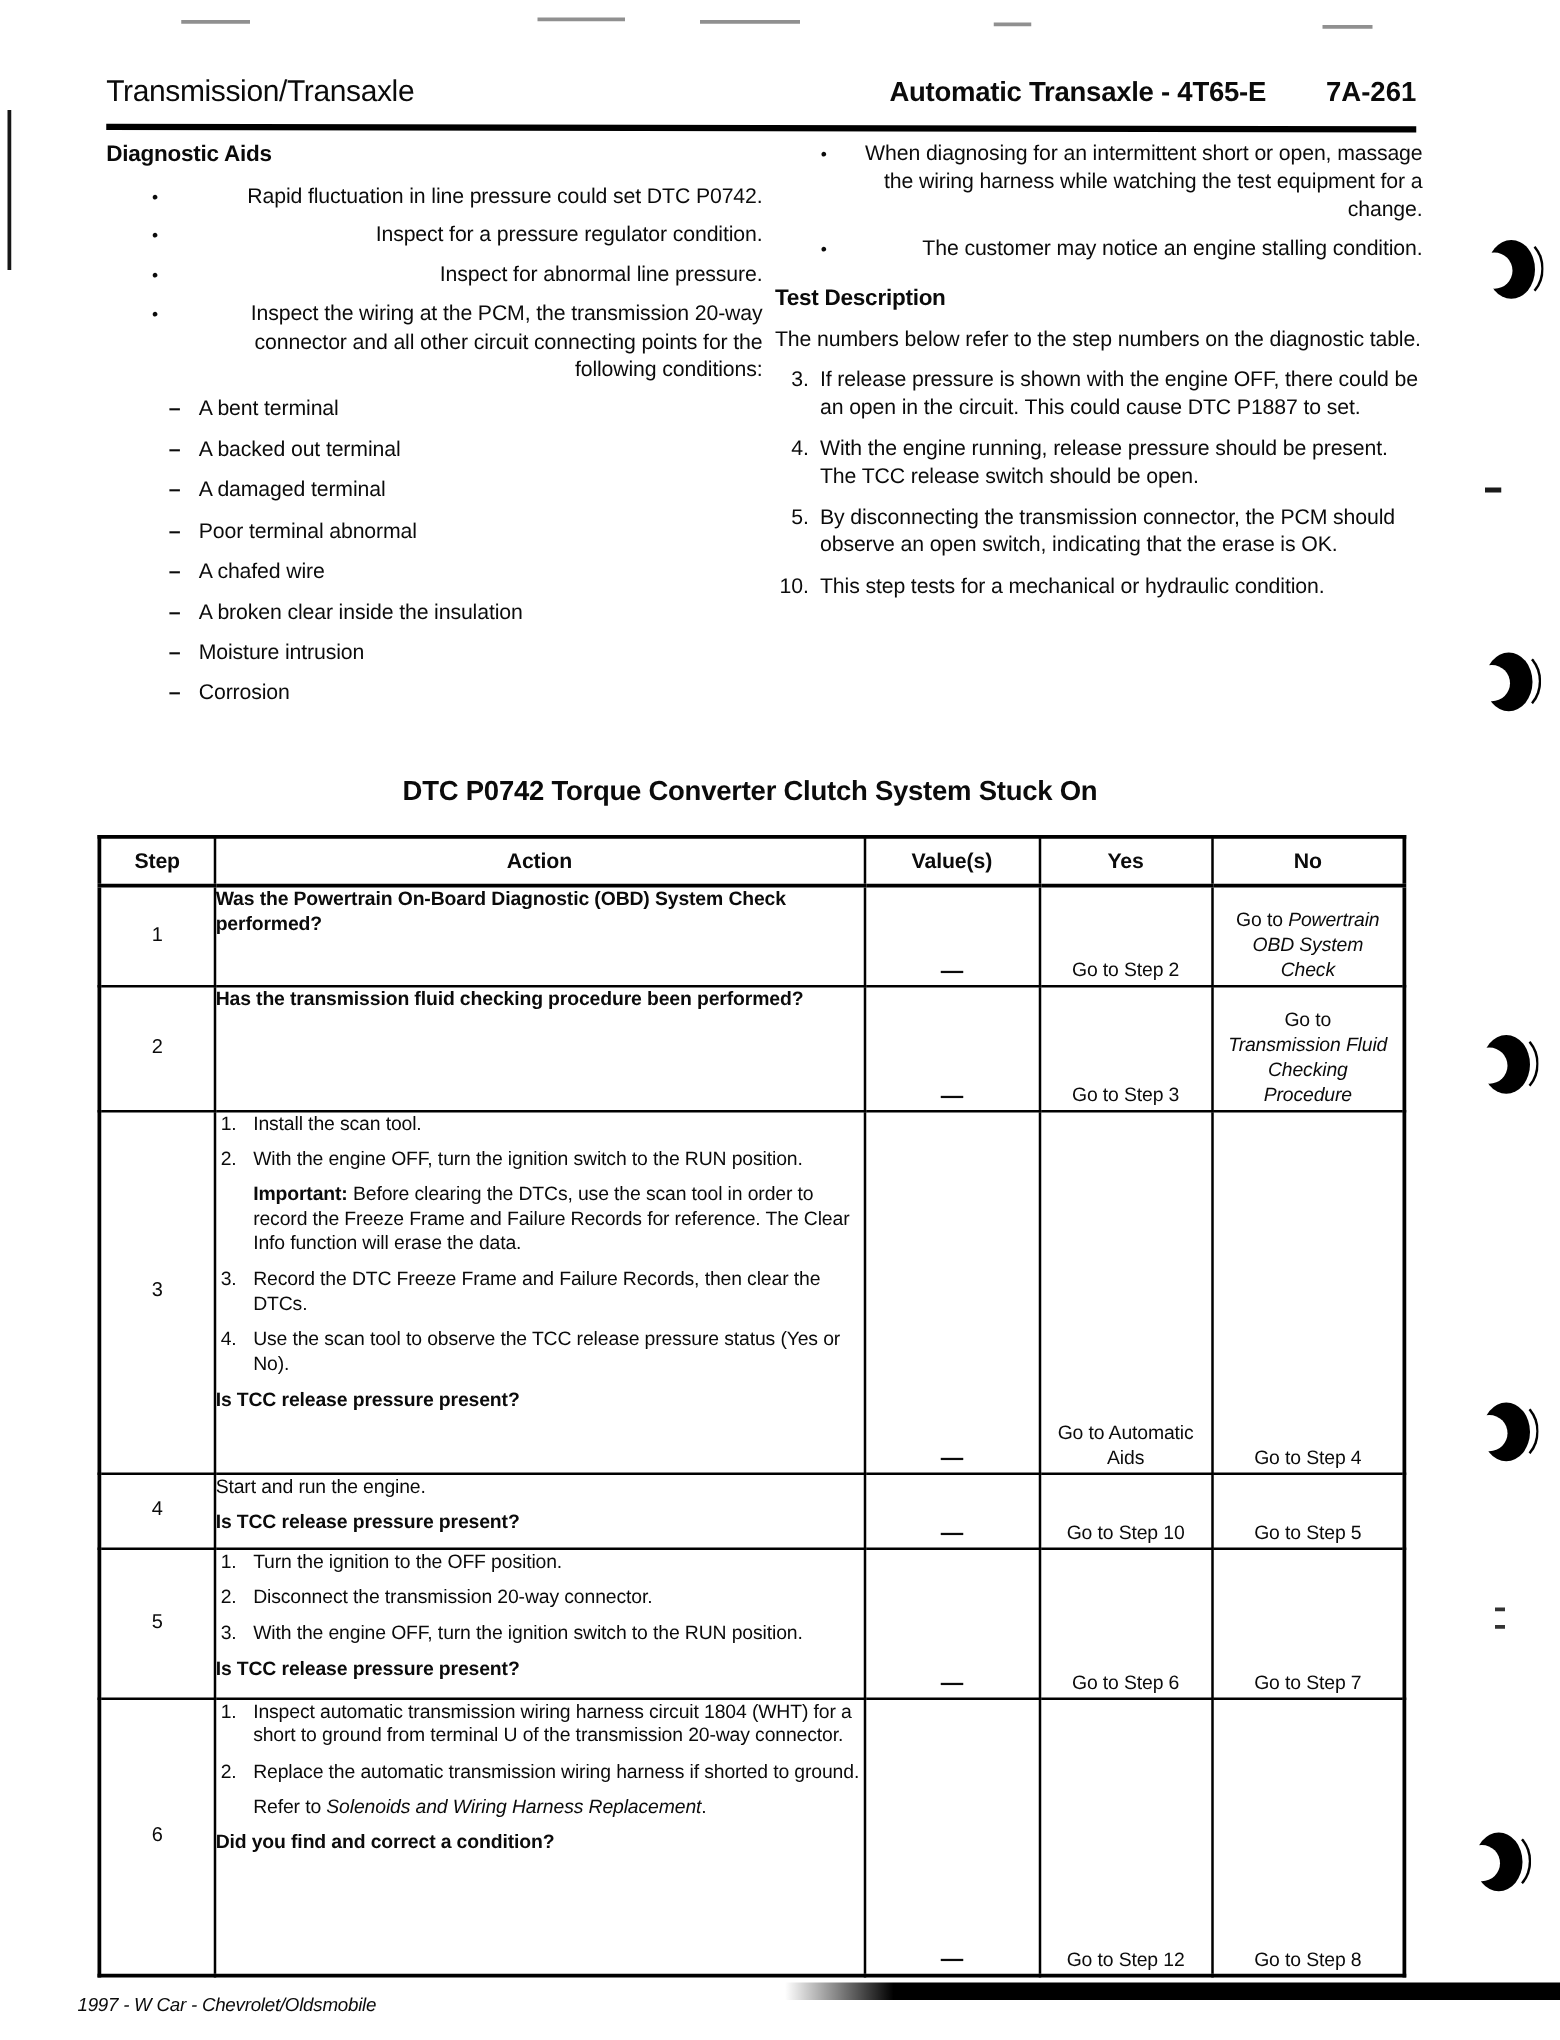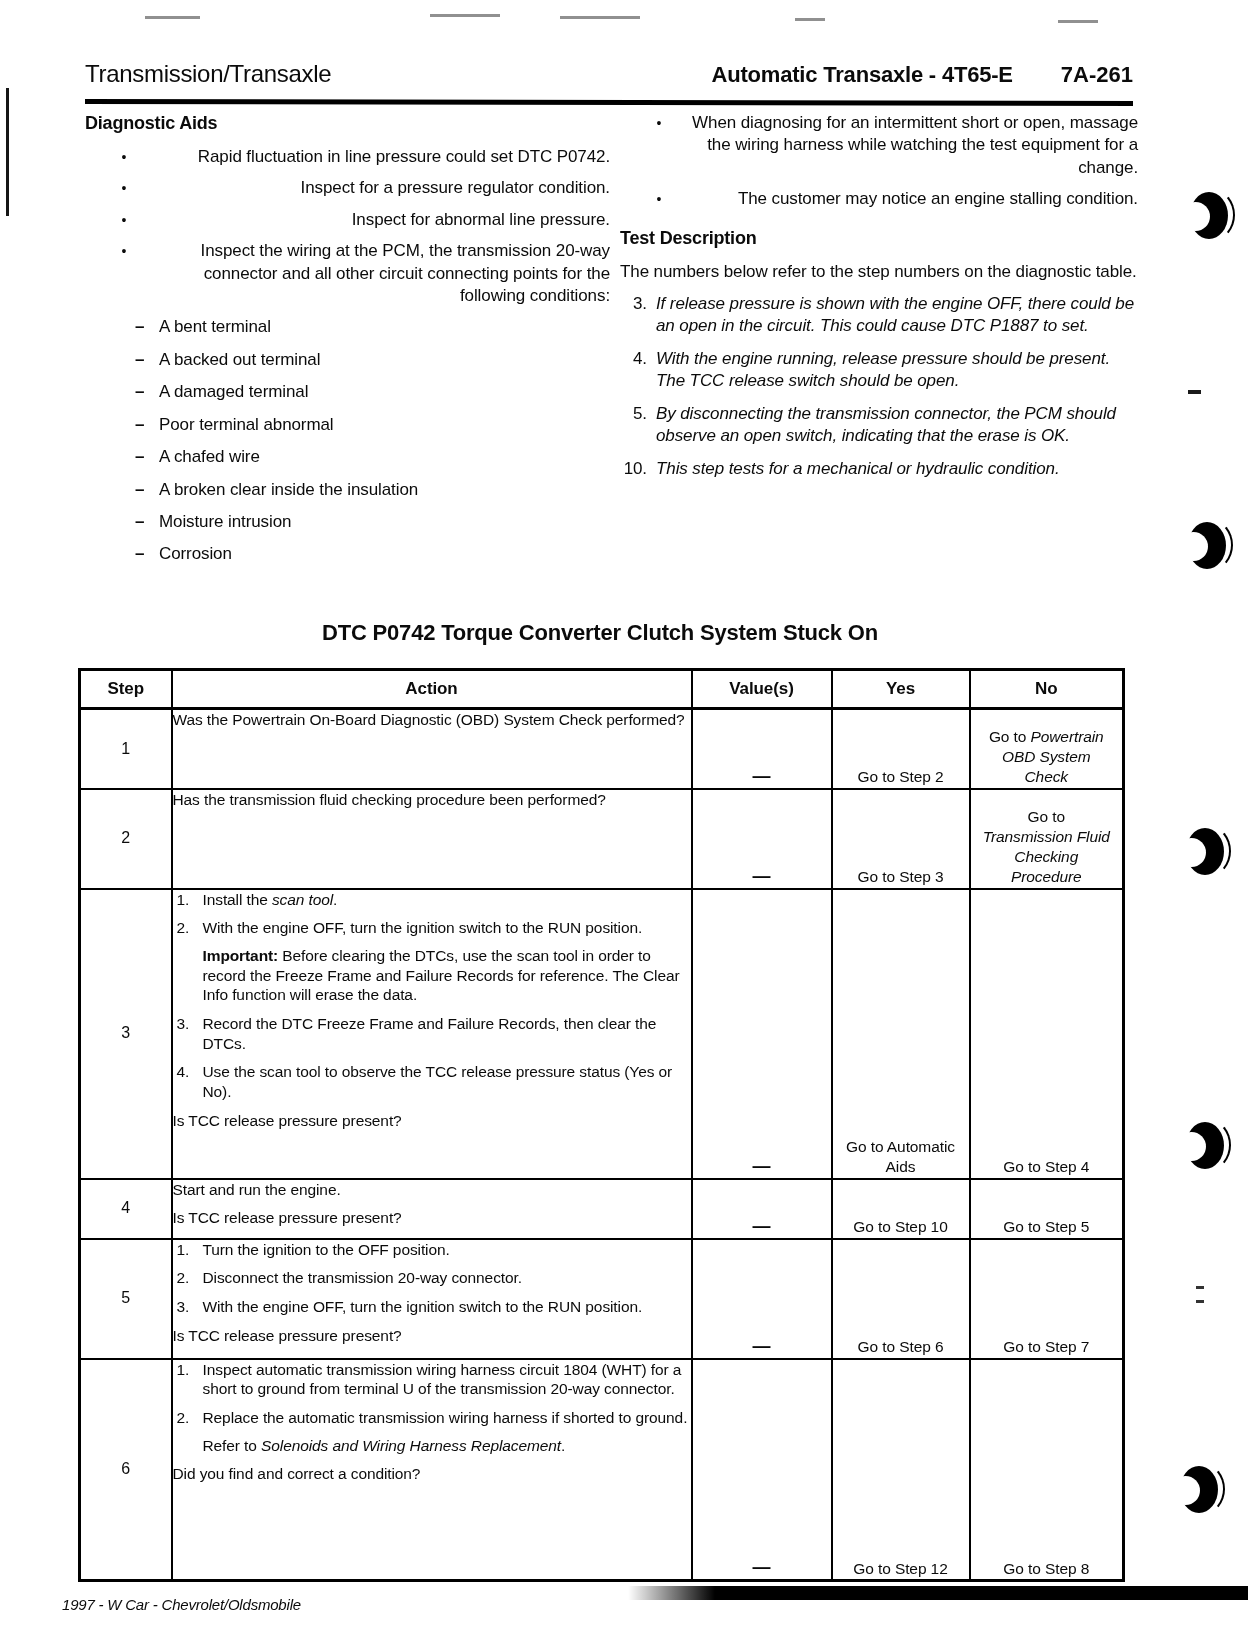--- a/index.html
+++ b/index.html
@@ -28,35 +28,35 @@
   ul.blts > li{display:flex;margin:0 0 9px 0;}
   ul.blts > li .btxt{flex:1;}
   ul.blts > li::before{content:"•";width:22px;flex:none;text-align:center;margin-left:28px;margin-right:4px;font-size:14px;line-height:1.6;}
   ul.dashes{list-style:none;margin:6px 0 0 0;padding:0;}
   ul.dashes > li{display:flex;margin:0 0 10px 0;}
   ul.dashes > li::before{content:"–";width:24px;flex:none;margin-left:50px;font-weight:bold;}
   .intro{margin:6px 0 10px 0;}
   ol.tdl{list-style:none;margin:0;padding:0;}
   ol.tdl > li{display:flex;margin:0 0 10px 0;}
   ol.tdl .num{width:36px;flex:none;text-align:right;padding-right:9px;box-sizing:border-box;}
-  ol.tdl .ttxt{flex:1;font-style:italic;}
+  ol.tdl .ttxt{flex:1;}
 
   
   .tbl-title{position:absolute;top:620px;left:0;width:1200px;text-align:center;font-size:22px;font-weight:bold;letter-spacing:-0.2px;}
   table.diag{position:absolute;left:78px;top:668px;width:1044px;border-collapse:collapse;table-layout:fixed;
              font-size:15.5px;line-height:1.27;letter-spacing:-0.1px;}
   table.diag th,table.diag td{border:2px solid #000;padding:0;}
   table.diag{border:3px solid #000;}
   table.diag thead th{font-size:17px;font-weight:bold;text-align:center;height:36px;border-bottom:3px solid #000;}
   td.step{text-align:center;vertical-align:middle;font-size:16px;}
   td.action{vertical-align:top;padding:7px 8px 6px 6px;}
   td.val,td.yes,td.no{vertical-align:bottom;text-align:center;padding:6px 4px 9px 4px;}
   td.val{font-weight:bold;font-size:18px;}
   .cell-inner{max-width:130px;margin:0 auto;line-height:1.3;}
-  .q{margin:3px 0 0 0;}
+  .q{margin:3px 0 0 0;font-weight:bold;}
   .ln{margin:0 0 9px 0;}
   ol.steps{list-style:none;margin:0;padding:0;}
   ol.steps > li{display:flex;margin:0 0 9px 0;}
   ol.steps .n{width:30px;flex:none;padding-left:4px;box-sizing:border-box;}
   ol.steps .st{flex:1;}
   p.note{margin:8px 0 0 0;}
 
   
   .ftr{position:absolute;left:62px;top:1596px;font-size:15px;font-style:italic;letter-spacing:-0.2px;}
   .bottom-bar{position:absolute;left:628px;right:0;top:1586px;height:14px;
@@ -206,21 +206,21 @@
             <div class="cell-inner"><span>Go to </span><span style="font-style: italic;">Transmission Fluid Checking Procedure</span></div>
           </td>
       </tr>
 
       <tr style="height:290px;">
         <td class="step">3</td>
         <td class="action">
           <ol class="steps">
             <li>
               <span class="n">1.</span>
-              <div class="st"><span><span>Install the </span><span style="font-style: italic; text-align: right;">scan tool</span><span>.</span></span></div>
+              <div class="st"><span><span>Install the </span><span style=" text-align: right;">scan tool</span><span>.</span></span></div>
             </li>
             <li>
               <span class="n">2.</span>
               <div class="st">
                 <span><span>With the engine OFF, turn the ignition switch to the RUN position.</span></span>
                 <p class="note"><span style="font-weight: bold;">Important: </span><span>Before clearing the DTCs, use the scan tool in order to record the Freeze Frame and Failure Records for reference. The Clear Info function will erase the data.</span></p>
               </div>
             </li>
             <li>
               <span class="n">3.</span>

